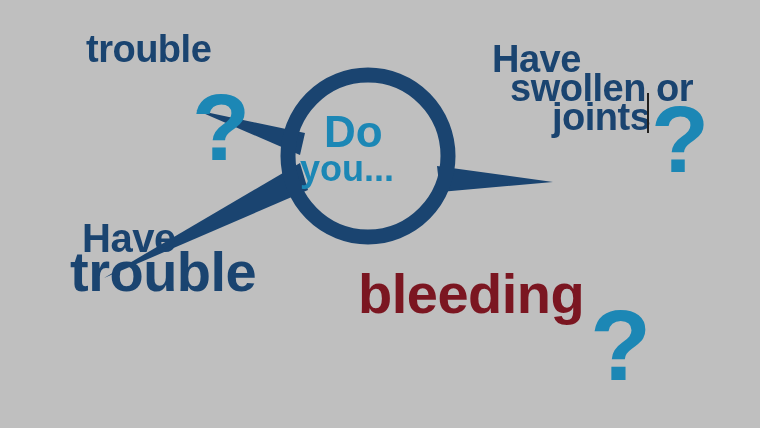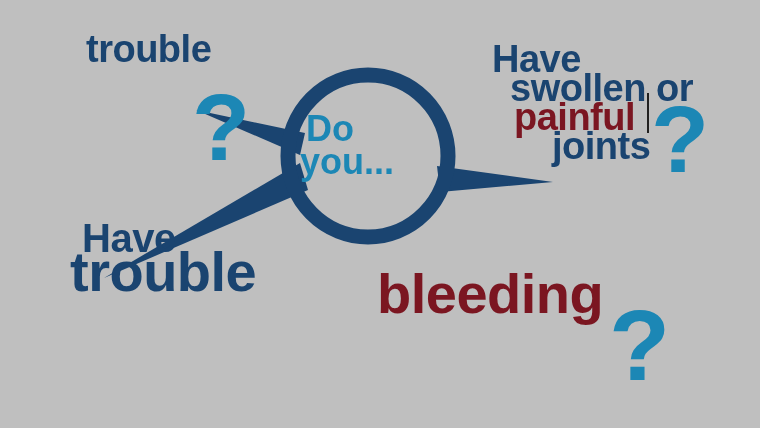--- a/index.html
+++ b/index.html
@@ -16,21 +16,21 @@
   .navy{color:#1a4470;}
   .red{color:#7b1621;}
   .cyan{color:#1c87b5;}
 
   
   #burst{position:absolute;left:0;top:0;width:760px;height:428px;}
 
   
   #doyou{position:absolute;left:300px;top:112px;width:140px;
          text-align:left;color:#1c87b5;font-weight:bold;line-height:0.92;}
-  #doyou .l1{font-size:36px;display:block;margin-left:6px;}
+  #doyou .l1{font-size:44px;display:block;margin-left:24px;}
   #doyou .l2{font-size:36px;display:block;}
 
   
   #q1{left:46px;top:38px;}
   #q1 .r1{font-size:38px;}
   #q1 .r1 .sup{font-size:24px;vertical-align:super;letter-spacing:-1px;}
   #q1 .r2{font-size:38px;display:block;margin-top:-8px;margin-left:24px;}
   #q1 .r3{font-size:38px;display:block;margin-top:-8px;margin-left:40px;}
   #q1 .qm{position:absolute;left:146px;top:42px;font-size:95px;line-height:1;}
 
@@ -43,21 +43,21 @@
   #q2 .qm{position:absolute;left:159px;top:52px;font-size:95px;line-height:1;}
   #caret{position:absolute;left:133px;top:-5px;width:2px;height:40px;background:#21201f;}
 
   
   #q3{left:82px;top:218px;}
   #q3 .r1{font-size:40px;display:block;}
   #q3 .r2{font-size:56px;display:block;margin-top:-14px;margin-left:-12px;}
   #q3 .r3{font-size:48px;display:block;margin-top:-12px;margin-left:132px;}
 
   
-  #q4{left:377px;top:266px;}
+  #q4{left:358px;top:266px;}
   #q4 .r1{font-size:56px;display:block;}
   #q4 .r2{font-size:46px;display:block;margin-top:-13px;margin-left:101px;}
   #q4 .qm{position:absolute;left:232px;top:29px;font-size:100px;line-height:1;}
 </style>
 </head>
 <body>
 
 <div id="stage">
 
   <svg id="burst" viewBox="0 0 760 428">
@@ -77,21 +77,21 @@
   </div>
 
   <div class="blk" id="q1">
     <span class="r3 navy">trouble</span>
     <span class="qm cyan">?</span>
   </div>
 
   <div class="blk" id="q2">
     <span class="r1 navy">Have</span>
     <span class="r2 navy">swollen or</span>
-    <span class="r3 red"><span>painful</span><span id="caret"></span></span>
+    <span class="r3 red"><span id="caret"></span></span>
     <span class="r4 navy">joints</span>
     <span class="qm cyan">?</span>
   </div>
 
   <div class="blk" id="q3">
     <span class="r1 navy">Have</span>
     <span class="r2 navy">trouble</span>
   </div>
 
   <div class="blk" id="q4">

